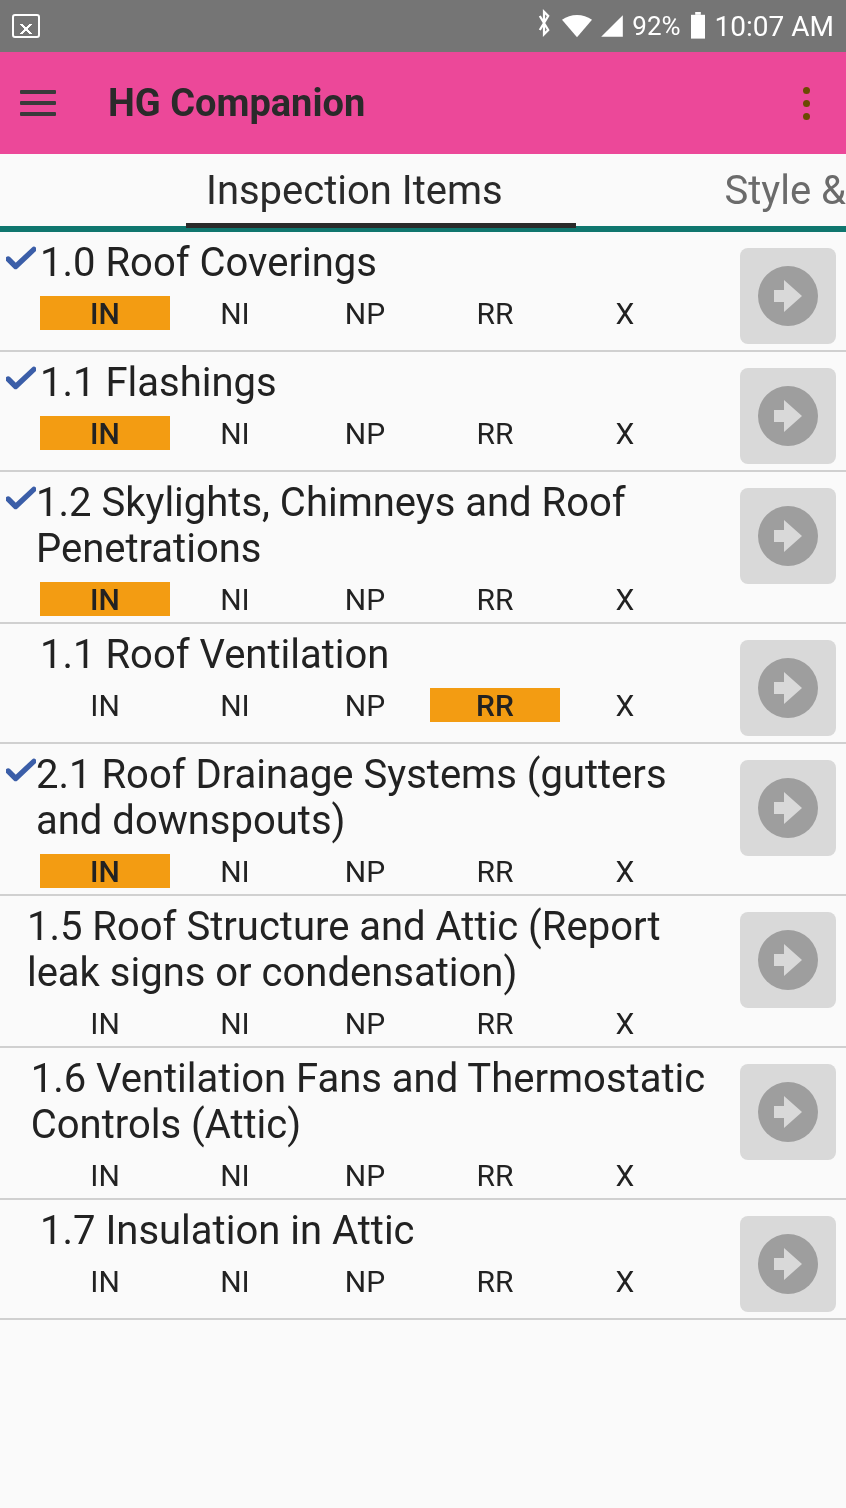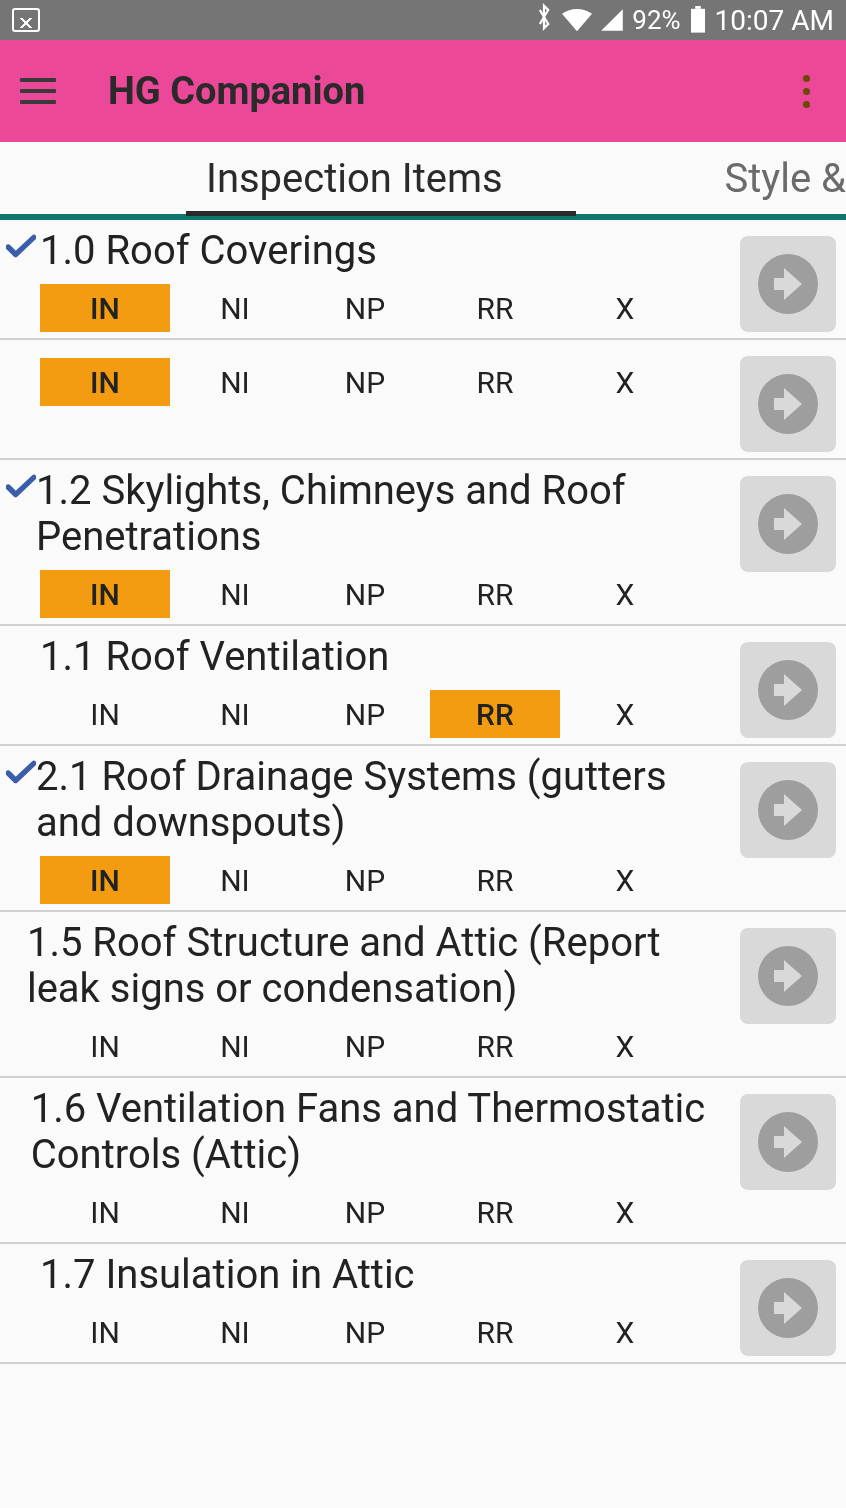--- a/index.html
+++ b/index.html
@@ -1,19 +1,19 @@
 <!DOCTYPE html>
 <html><head>
 <meta charset="utf-8">
 <style>
   * { margin: 0; padding: 0; box-sizing: border-box; }
   html, body { width: 846px; height: 1508px; font-family: Roboto, Arial, sans-serif; background: #fafafa; overflow: hidden; }
 
   
-  .status-bar { height: 40px; background: #757575; display: flex; align-items: center; justify-content: space-between; padding: 0 12px; color: #fff; }
+  .status-bar { height: 52px; background: #757575; display: flex; align-items: center; justify-content: space-between; padding: 0 12px; color: #fff; }
   .status-left { display: flex; align-items: center; gap: 8px; }
   .status-right { display: flex; align-items: center; gap: 8px; font-size: 26px; }
   .icon-photo { width: 28px; height: 24px; border: 2px solid #fff; border-radius: 3px; position: relative; }
   .icon-photo::after { content: ""; position: absolute; left: 3px; top: 8px; width: 18px; height: 10px; background: linear-gradient(135deg, transparent 45%, #fff 46%, #fff 54%, transparent 55%), linear-gradient(45deg, transparent 45%, #fff 46%, #fff 54%, transparent 55%); }
   .icon-bt { font-size: 24px; }
   .icon-wifi svg, .icon-cell svg, .icon-batt svg { display: block; }
   .status-time { font-size: 28px; }
   .status-batt-pct { font-size: 26px; }
 
   
@@ -35,21 +35,21 @@
   
   .list { }
   .row { border-bottom: 2px solid #d0d0d0; padding: 8px 0 6px 0; display: flex; align-items: flex-start; }
   .row-left { flex: 1; }
   .row-title-line { display: flex; align-items: flex-start; }
   .check-col { width: 40px; padding-top: 6px; padding-left: 6px; }
   .check { color: #3b5ea8; }
   .check svg { width: 30px; height: 26px; }
   .row-title { font-size: 40px; color: #222; line-height: 1.15; padding-right: 8px; }
   .opts { display: flex; margin-top: 10px; margin-left: 40px; }
-  .opt { width: 130px; height: 48px; display: flex; align-items: center; justify-content: center; font-size: 30px; color: #222; cursor: pointer; }
+  .opt { width: 130px; height: 34px; display: flex; align-items: center; justify-content: center; font-size: 30px; color: #222; cursor: pointer; }
   .opt.sel { background: #F39C12; font-weight: 500; }
   .arrow-btn { width: 96px; height: 96px; background: #d9d9d9; border-radius: 8px; margin: 8px 10px 0 8px; display: flex; align-items: center; justify-content: center; cursor: pointer; flex-shrink: 0; }
   .arrow-btn svg { width: 68px; height: 68px; fill: #9e9e9e; }
 </style>
 </head>
 <body>
 
 <div class="status-bar">
   <div class="status-left">
     <div class="icon-photo"></div>
@@ -120,20 +120,26 @@
       </div>
       <div class="arrow-btn">
         <svg viewBox="0 0 68 68">
           <circle cx="34" cy="34" r="30" fill="#9e9e9e"></circle>
           <path d="M30 18 L48 34 L30 50 L30 40 L20 40 L20 28 L30 28 Z" fill="#d9d9d9"></path>
         </svg>
       </div>
     </div>
     <div class="row">
       <div class="row-left">
+        <div class="row-title-line">
+          <div class="check-col"><span class="check"><svg viewBox="0 0 28 22">
+                <path d="M2 11 L9 18 L26 2" stroke="#3b5ea8" stroke-width="5" fill="none" stroke-linecap="round" stroke-linejoin="round"></path>
+              </svg></span></div>
+          <div class="row-title">1.1 Flashings</div>
+        </div>
         <div class="opts">
           <div class="opt sel">IN</div>
           <div class="opt">NI</div>
           <div class="opt">NP</div>
           <div class="opt">RR</div>
           <div class="opt">X</div>
         </div>
       </div>
       <div class="arrow-btn">
         <svg viewBox="0 0 68 68">

